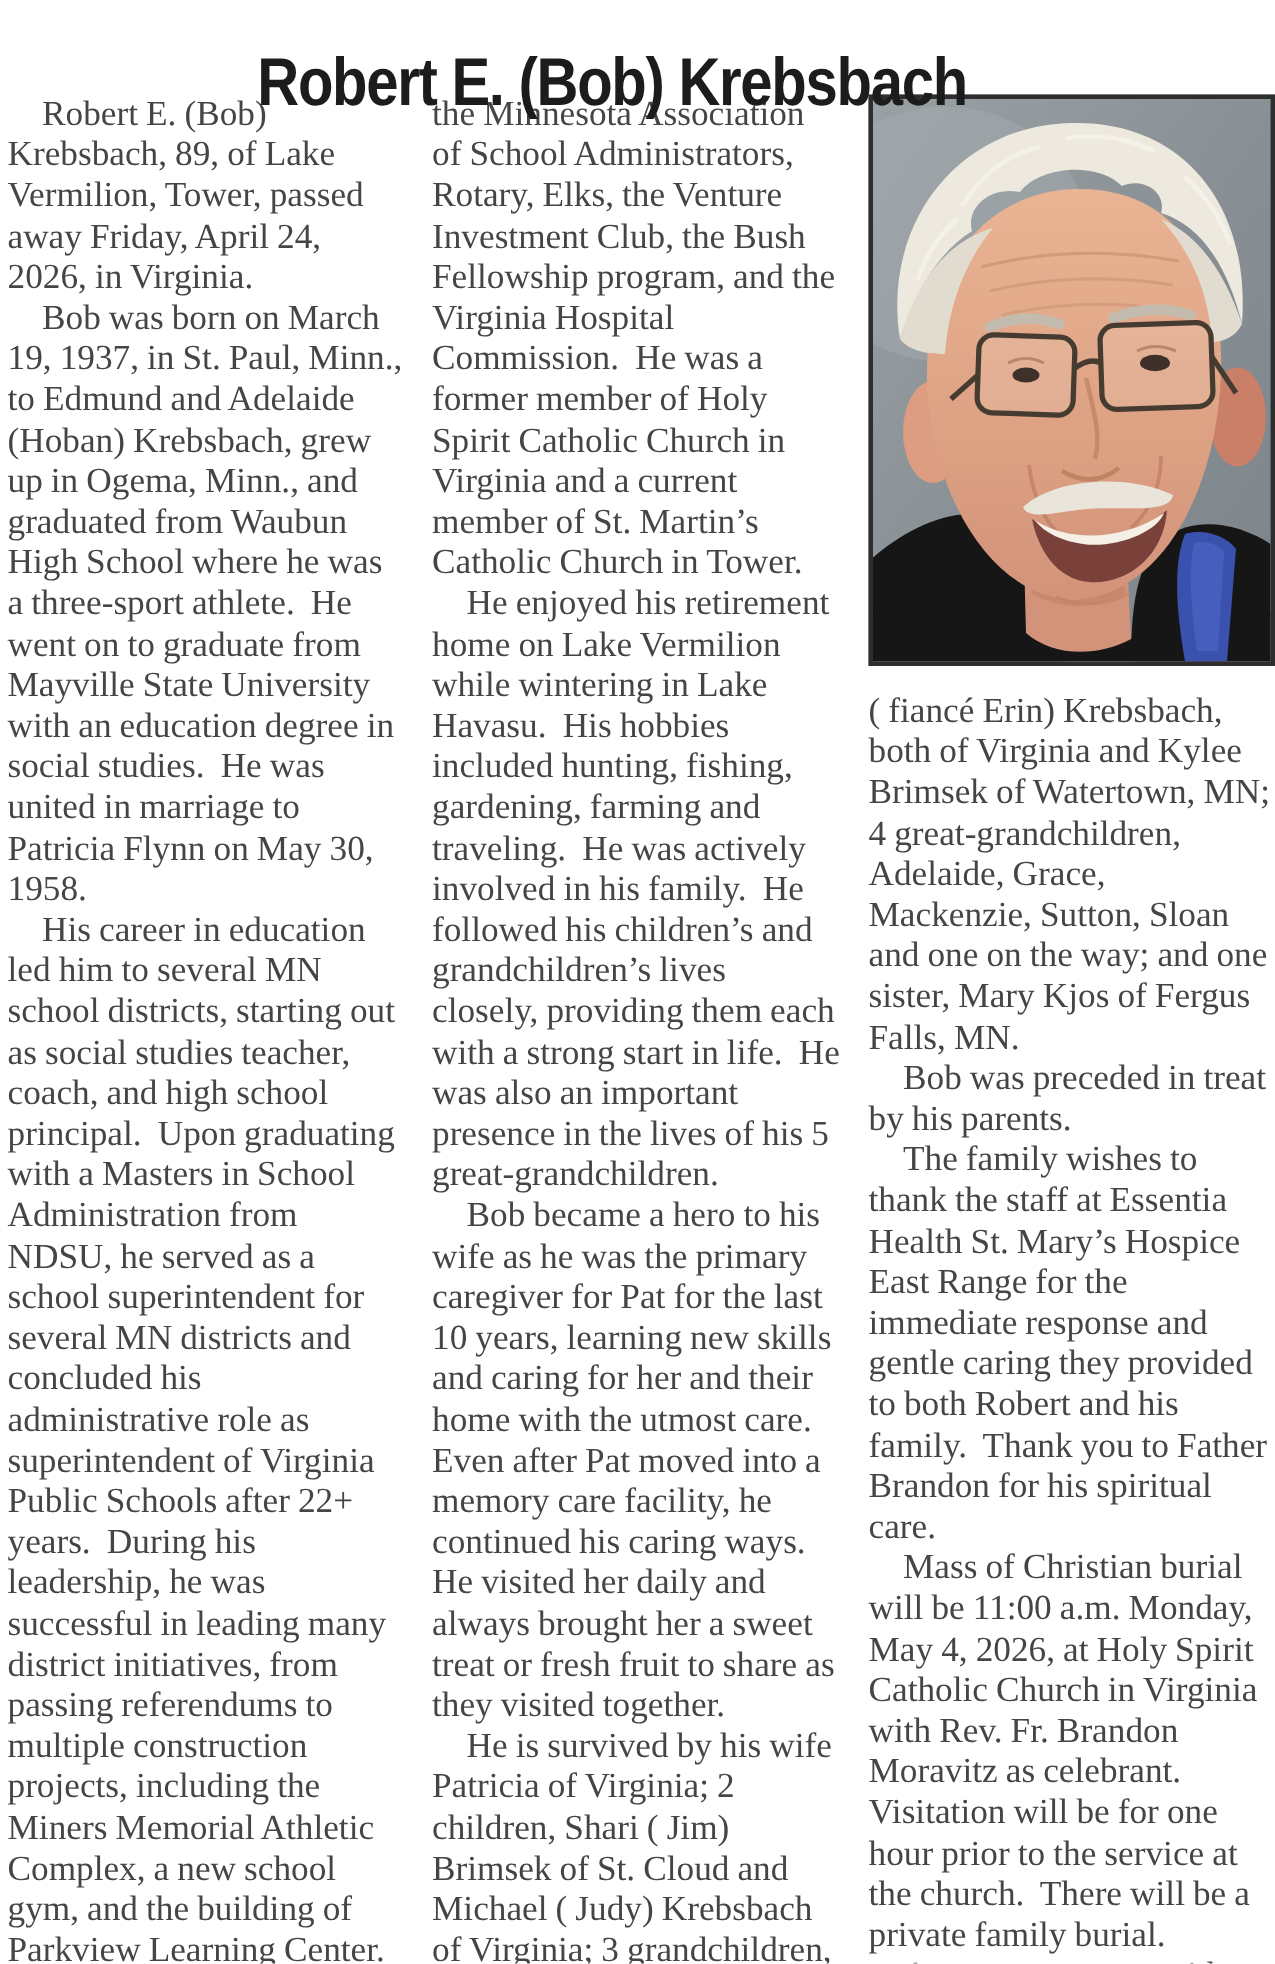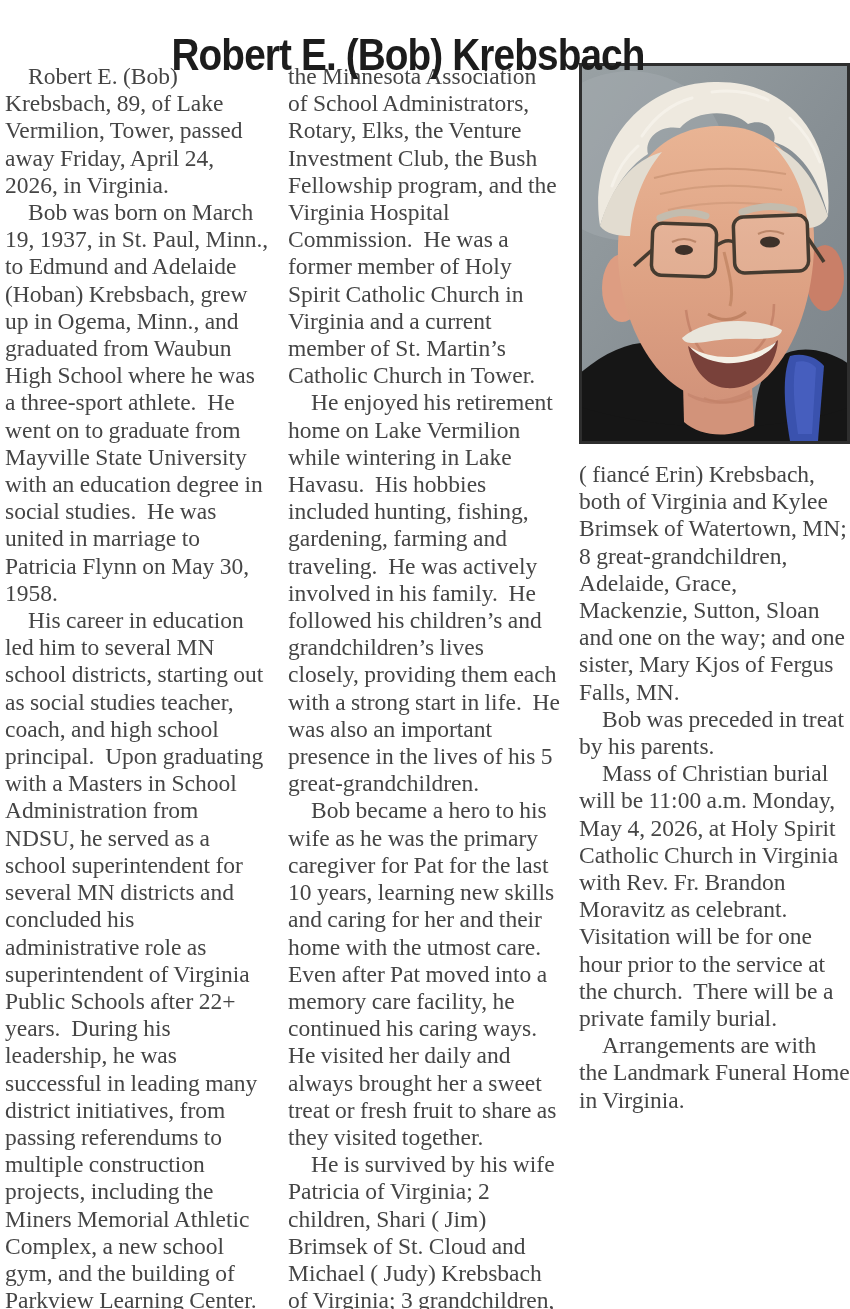--- a/index.html
+++ b/index.html
@@ -149,19 +149,20 @@
 
         <path d="M106,280 C132,300 168,298 196,274 C194,306 168,324 144,322 C122,320 110,300 106,280 Z" fill="#79413a"></path>
         <path d="M108,281 C132,296 168,294 194,276 C190,288 164,299 142,297 C126,295 114,289 108,281 Z" fill="#f4f0e6"></path>
 
         <path d="M100,272 C122,252 172,250 200,264 C198,276 172,272 148,273 C126,274 104,282 100,272 Z" fill="#e9e5db"></path>
 
         <path d="M122,332 Q146,342 170,330" stroke="#c28066" stroke-width="2" fill="none" opacity="0.6"></path>
       </svg>
     </div>
     <div>
-        <p class="para">( fiancé Erin) Krebsbach, both of Virginia and Kylee Brimsek of Watertown, MN; 8 great-grandchildren, Adelaide, Grace, Mackenzie, Sutton, Sloan and one on the way; and one sister, Mary Kjos of Fergus Falls, MN.</p>
+        <p class="para">( fiancé Erin) Krebsbach, both of Virginia and Kylee Brimsek of Watertown, MN; 4 great-grandchildren, Adelaide, Grace, Mackenzie, Sutton, Sloan and one on the way; and one sister, Mary Kjos of Fergus Falls, MN.</p>
         <p class="para indent">Bob was preceded in treat by his parents.</p>
+        <p class="para indent">The family wishes to thank the staff at Essentia Health St. Mary’s Hospice East Range for the immediate response and gentle caring they provided to both Robert and his family.&nbsp; Thank you to Father Brandon for his spiritual care.</p>
         <p class="para indent">Mass of Christian burial will be 11:00 a.m. Monday, May 4, 2026, at Holy Spirit Catholic Church in Virginia with Rev. Fr. Brandon Moravitz as celebrant.&nbsp; Visitation will be for one hour prior to the service at the church.&nbsp; There will be a private family burial.</p>
         <p class="para indent">Arrangements are with the Landmark Funeral Home in Virginia.</p>
       </div>
   </div>
 </div>
 
 </body></html>

